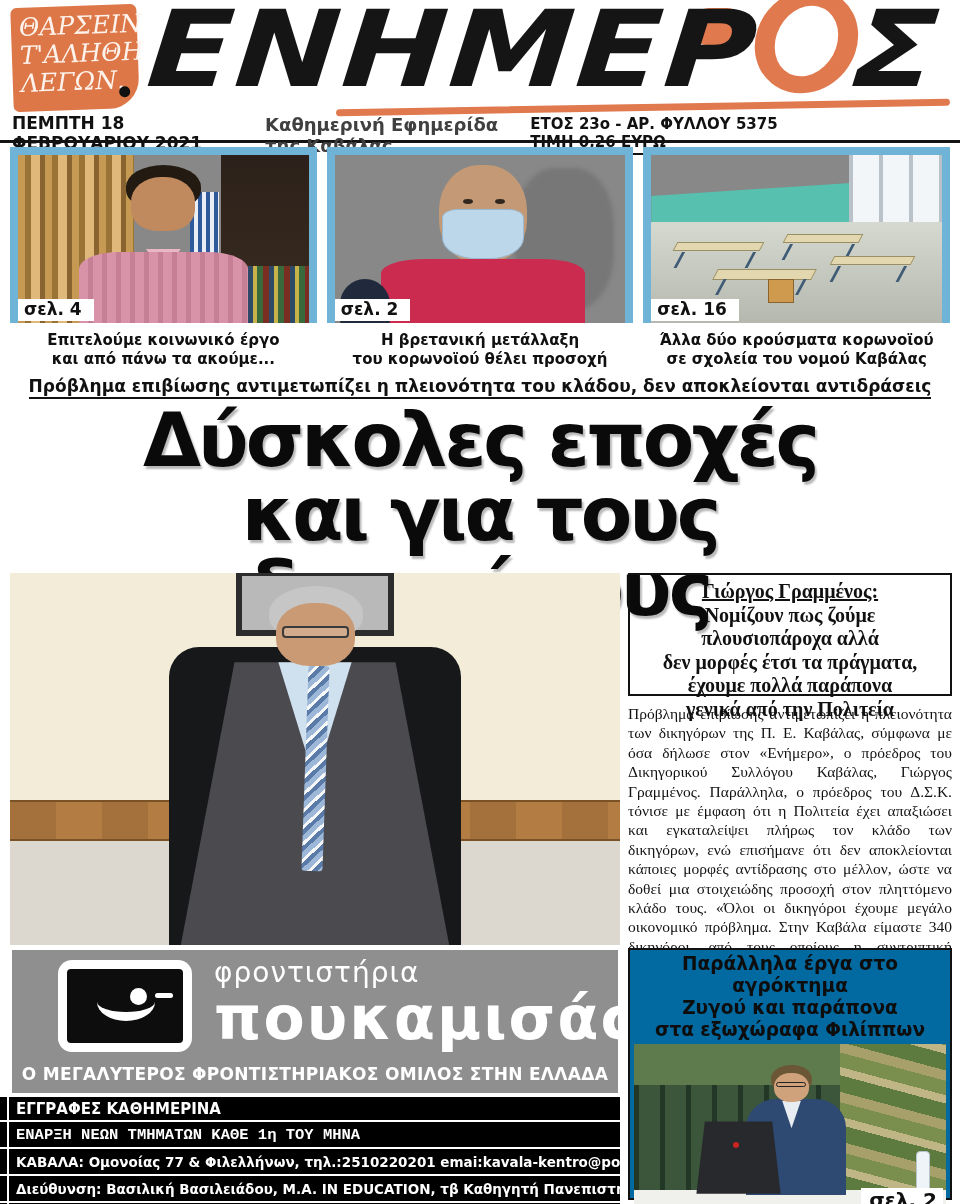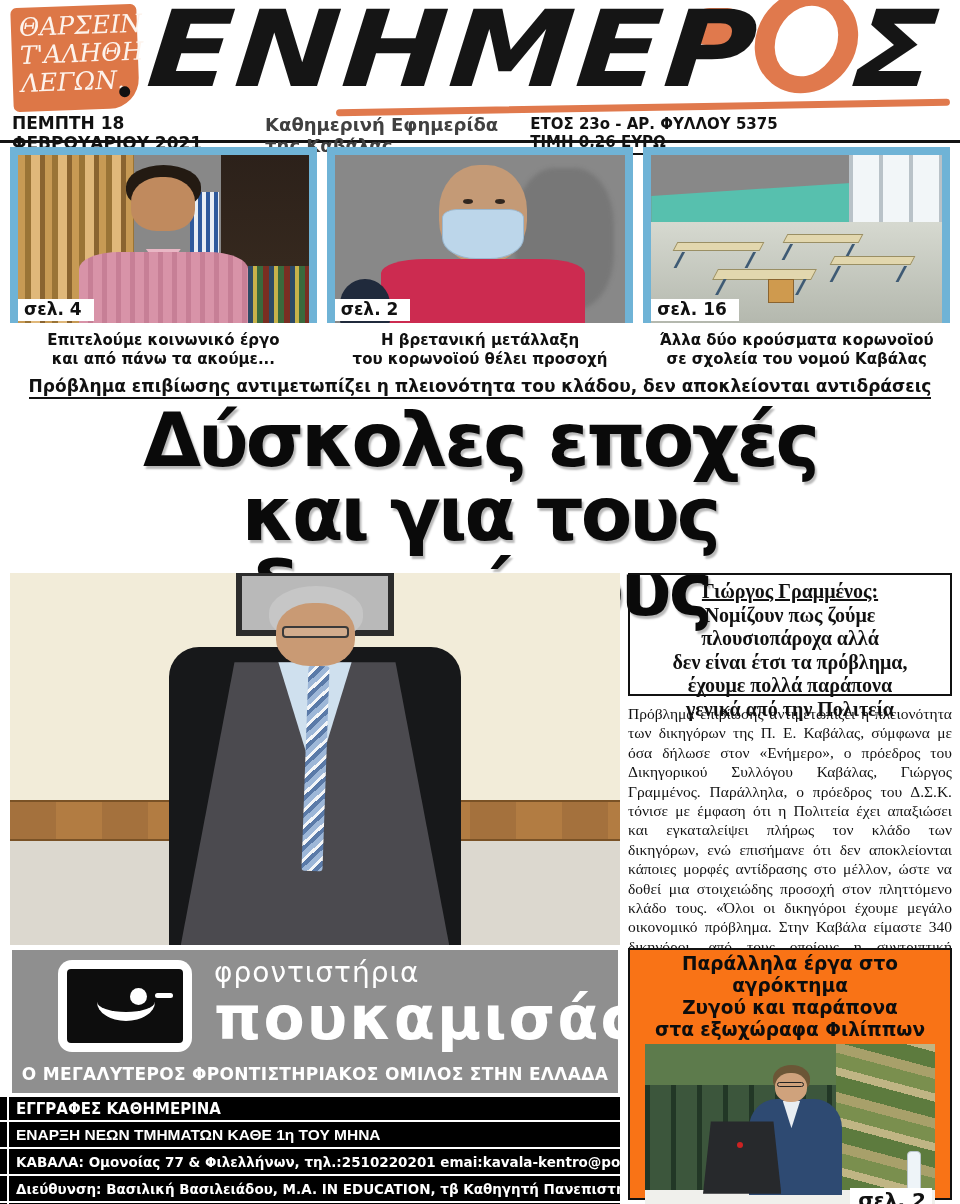--- a/index.html
+++ b/index.html
@@ -83,21 +83,21 @@
   .mp .tie { position:absolute; left:48.4%; top:25%; width:3.4%; height:55%; background:repeating-linear-gradient(135deg,#9db7d8 0 5px,#f4f6f8 5px 8px,#5a7aa8 8px 12px); transform:rotate(2deg); border-radius:3px; }
 
   .aside { position:absolute; left:628px; top:573px; width:324px; }
   .quote-box { border:2px solid #111; height:123px; padding-top:5px; text-align:center; font-family:"Liberation Serif", serif; font-weight:bold; font-size:20px; line-height:23.5px; color:#111; }
   .quote-box .qname { text-decoration:underline; }
   .quote-box span { display:block; }
   .body-text { margin-top:8px; font-family:"Liberation Serif", serif; font-size:15.5px; line-height:19.4px; text-align:justify; color:#131313; }
   .aside .page-ref { text-align:right; font-weight:bold; font-size:18px; margin-top:-20px; color:#111; }
 
   
-  .secondary { position:absolute; left:628px; top:948px; width:324px; height:252px; border:2px solid #111; background:#f97316; padding:3px 15px; }
+  .secondary { position:absolute; left:628px; top:948px; width:324px; height:252px; border:2px solid #111; background:#0369a1; padding:3px 4px; }
   .secondary .title { text-align:center; font-weight:bold; font-size:18.5px; line-height:22px; color:#0d0d0d; }
   .secondary .title span { display:block; }
   .secondary .photo { position:relative; margin-top:3px; width:100%; height:172px; overflow:hidden; background:#33502f; }
   .sp .fence { position:absolute; left:0; top:0; width:66%; height:100%; background:repeating-linear-gradient(90deg,#223726 0 5px,#3c563c 5px 26px); }
   .sp .foliage { position:absolute; left:0; top:0; width:66%; height:24%; background:#5d7b4c; }
   .sp .aerial { position:absolute; right:0; top:0; width:34%; height:100%; background:repeating-linear-gradient(15deg,#7a8f4e 0 14px,#a8a06a 14px 24px,#5d7b3e 24px 40px,#c0b584 40px 48px); }
   .sp .table { position:absolute; left:0; bottom:0; width:100%; height:15%; background:#f0f0ec; }
   .sp .laptop { position:absolute; left:20%; bottom:13%; width:27%; height:42%; background:#27292c; clip-path:polygon(10% 0,90% 0,100% 100%,0 100%); }
   .sp .laptop::after { content:""; position:absolute; left:44%; top:28%; width:6px; height:6px; background:#c22; border-radius:50%; }
   .sp .hair { position:absolute; left:44%; top:12%; width:13%; height:16%; background:#6b5636; border-radius:50% 50% 40% 40%; }
@@ -118,21 +118,21 @@
   .ad-brand { position:absolute; left:202px; top:8px; color:#fff; line-height:1.05; }
   .ad-brand .b1 { font-size:28px; font-weight:normal; letter-spacing:1px; }
   .ad-brand .b2 { font-size:60px; font-weight:bold; letter-spacing:2px; }
   .ad-slogan { position:absolute; left:0; bottom:9px; width:100%; text-align:center; color:#fff; font-weight:bold; font-size:17px; letter-spacing:0.3px; }
 
   
   .footer { position:absolute; left:0; top:1095px; width:620px; height:109px; background:#000; }
   .footer::before { content:""; position:absolute; left:7px; top:0; width:2px; height:100%; background:#fff; }
   .footer .row { height:27px; display:flex; align-items:center; padding-left:16px; color:#fff; font-weight:bold; font-size:15px; border-bottom:2px solid #fff; white-space:nowrap; overflow:hidden; }
   .footer .row:first-child { border-top:2px solid #fff; }
-  .footer .row.serif { font-family:Liberation Sans, sans-serif; font-size:15.5px; }
+  .footer .row.serif { font-family:Liberation Mono, monospace; font-size:15.5px; }
   .footer .row.small { font-size:13.5px; }
 </style>
 </head>
 <body>
 
 <div class="page">
 
   <header class="header">
     <div class="motto-badge">
       <span class="line">ΘΑΡΣΕΙΝ</span>
@@ -227,21 +227,21 @@
     <div class="hair"></div>
     <div class="face"></div>
     <div class="glasses"></div>
   </div>
 
   <aside class="aside">
     <div class="quote-box">
       <span class="qname">Γιώργος Γραμμένος:</span>
       <span>Νομίζουν πως ζούμε</span>
       <span>πλουσιοπάροχα αλλά</span>
-      <span>δεν είναι έτσι τα πρόβλημα,</span>
+      <span>δεν μορφές έτσι τα πράγματα,</span>
       <span>έχουμε πολλά παράπονα</span>
       <span>γενικά από την Πολιτεία</span>
     </div>
     <p class="body-text">Πρόβλημα επιβίωσης αντιμετωπίζει η πλειονότητα των δικηγόρων της Π. Ε. Καβάλας, σύμφωνα με όσα δήλωσε στον «Ενήμερο», ο πρόεδρος του Δικηγορικού Συλλόγου Καβάλας, Γιώργος Γραμμένος. Παράλληλα, ο πρόεδρος του Δ.Σ.Κ. τόνισε με έμφαση ότι η Πολιτεία έχει απαξιώσει και εγκαταλείψει πλήρως τον κλάδο των δικηγόρων, ενώ επισήμανε ότι δεν αποκλείονται κάποιες μορφές αντίδρασης στο μέλλον, ώστε να δοθεί μια στοιχειώδης προσοχή στον πληττόμενο κλάδο τους. «Όλοι οι δικηγόροι έχουμε μεγάλο οικονομικό πρόβλημα. Στην Καβάλα είμαστε 340 δικηγόροι, από τους οποίους η συντριπτική πλειονότητα αντιμετωπίζει πρόβλημα επιβίωσης και δεν υπερβάλω καθόλου», ανέφερε χαρακτηριστικά ο κ. Γραμμένος.</p>
     <div class="page-ref">σελ. 3</div>
   </aside>
 
   <div class="ad">
     <div class="ad-logo">
       <div class="screen">

